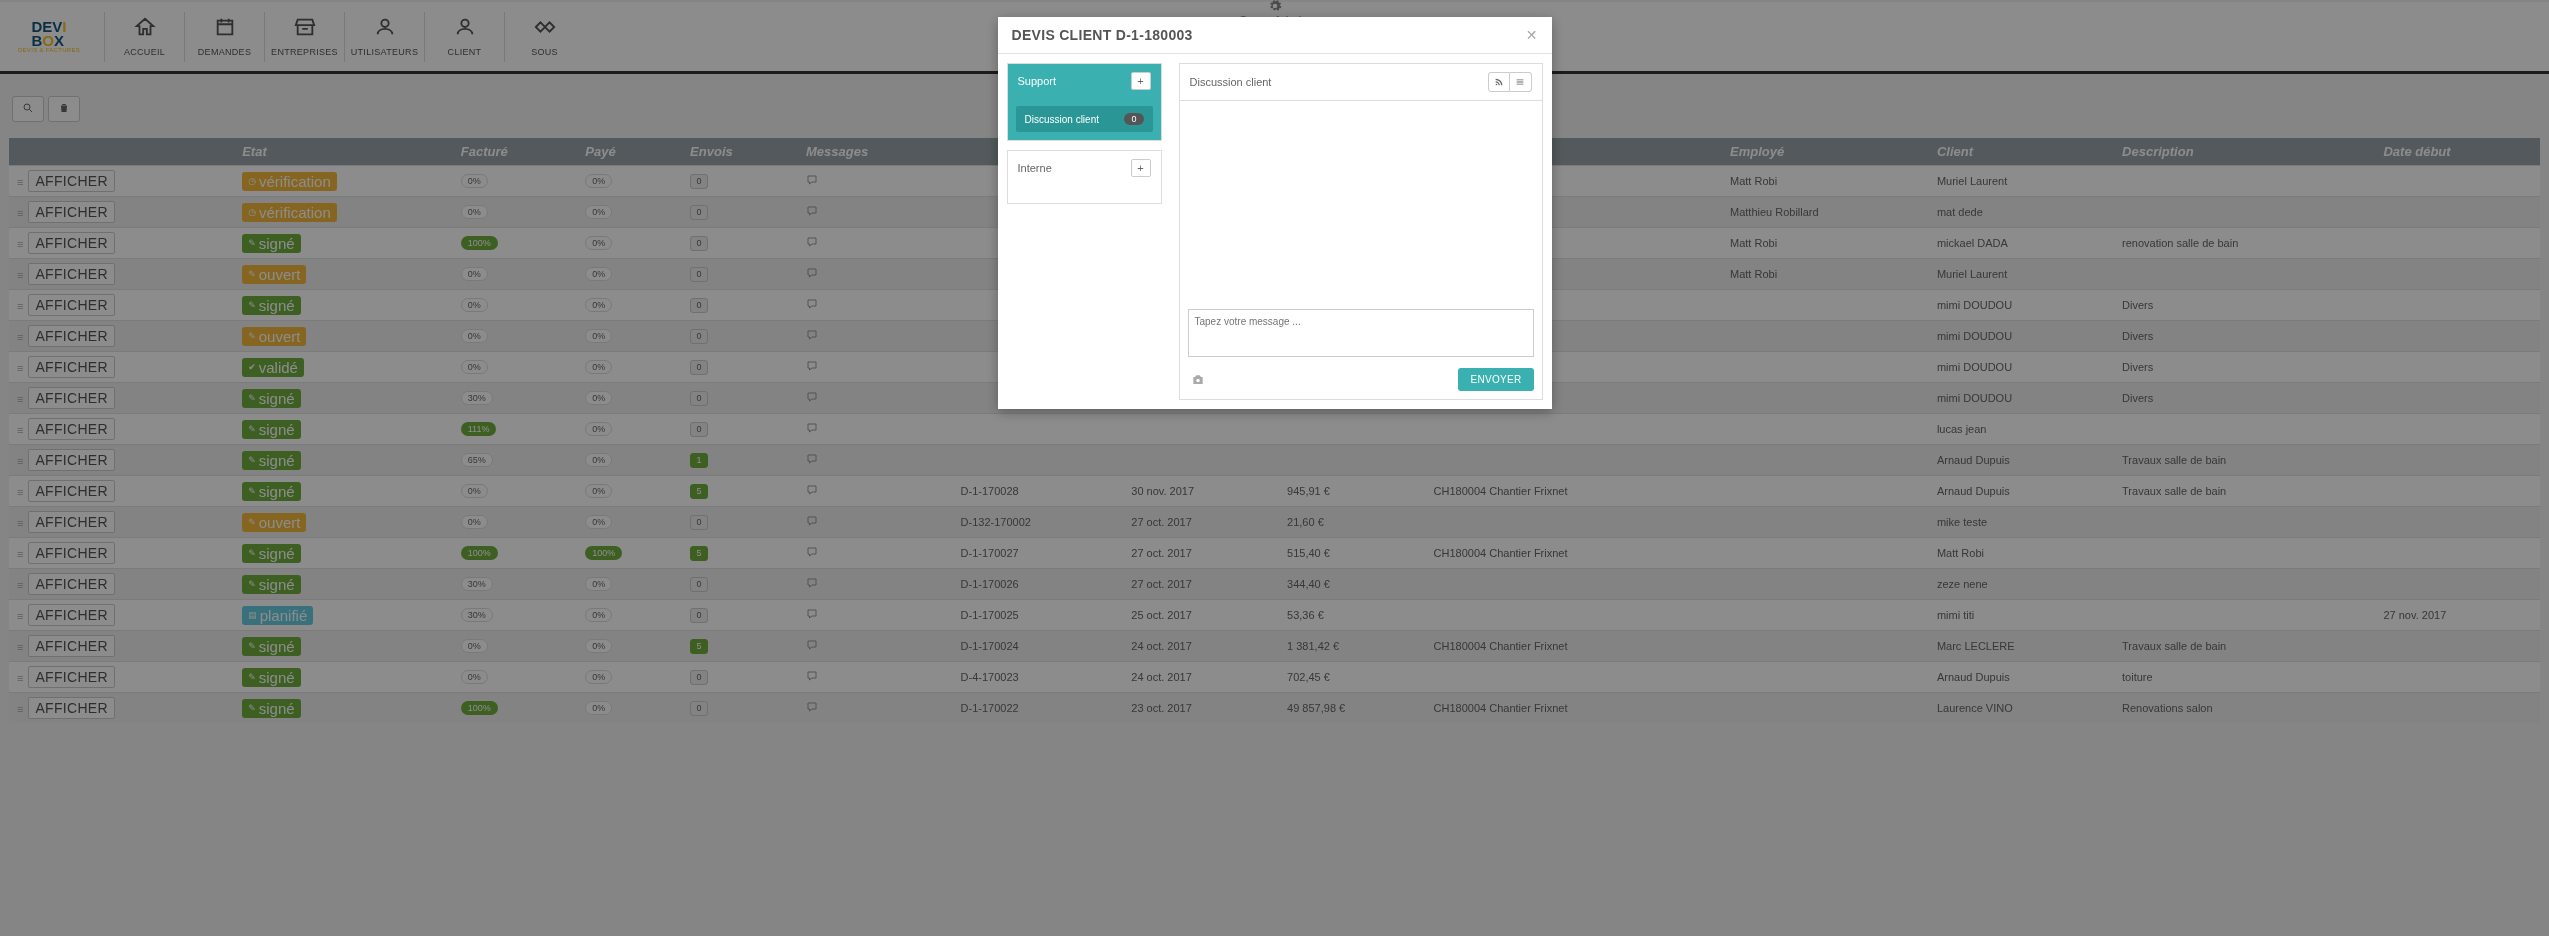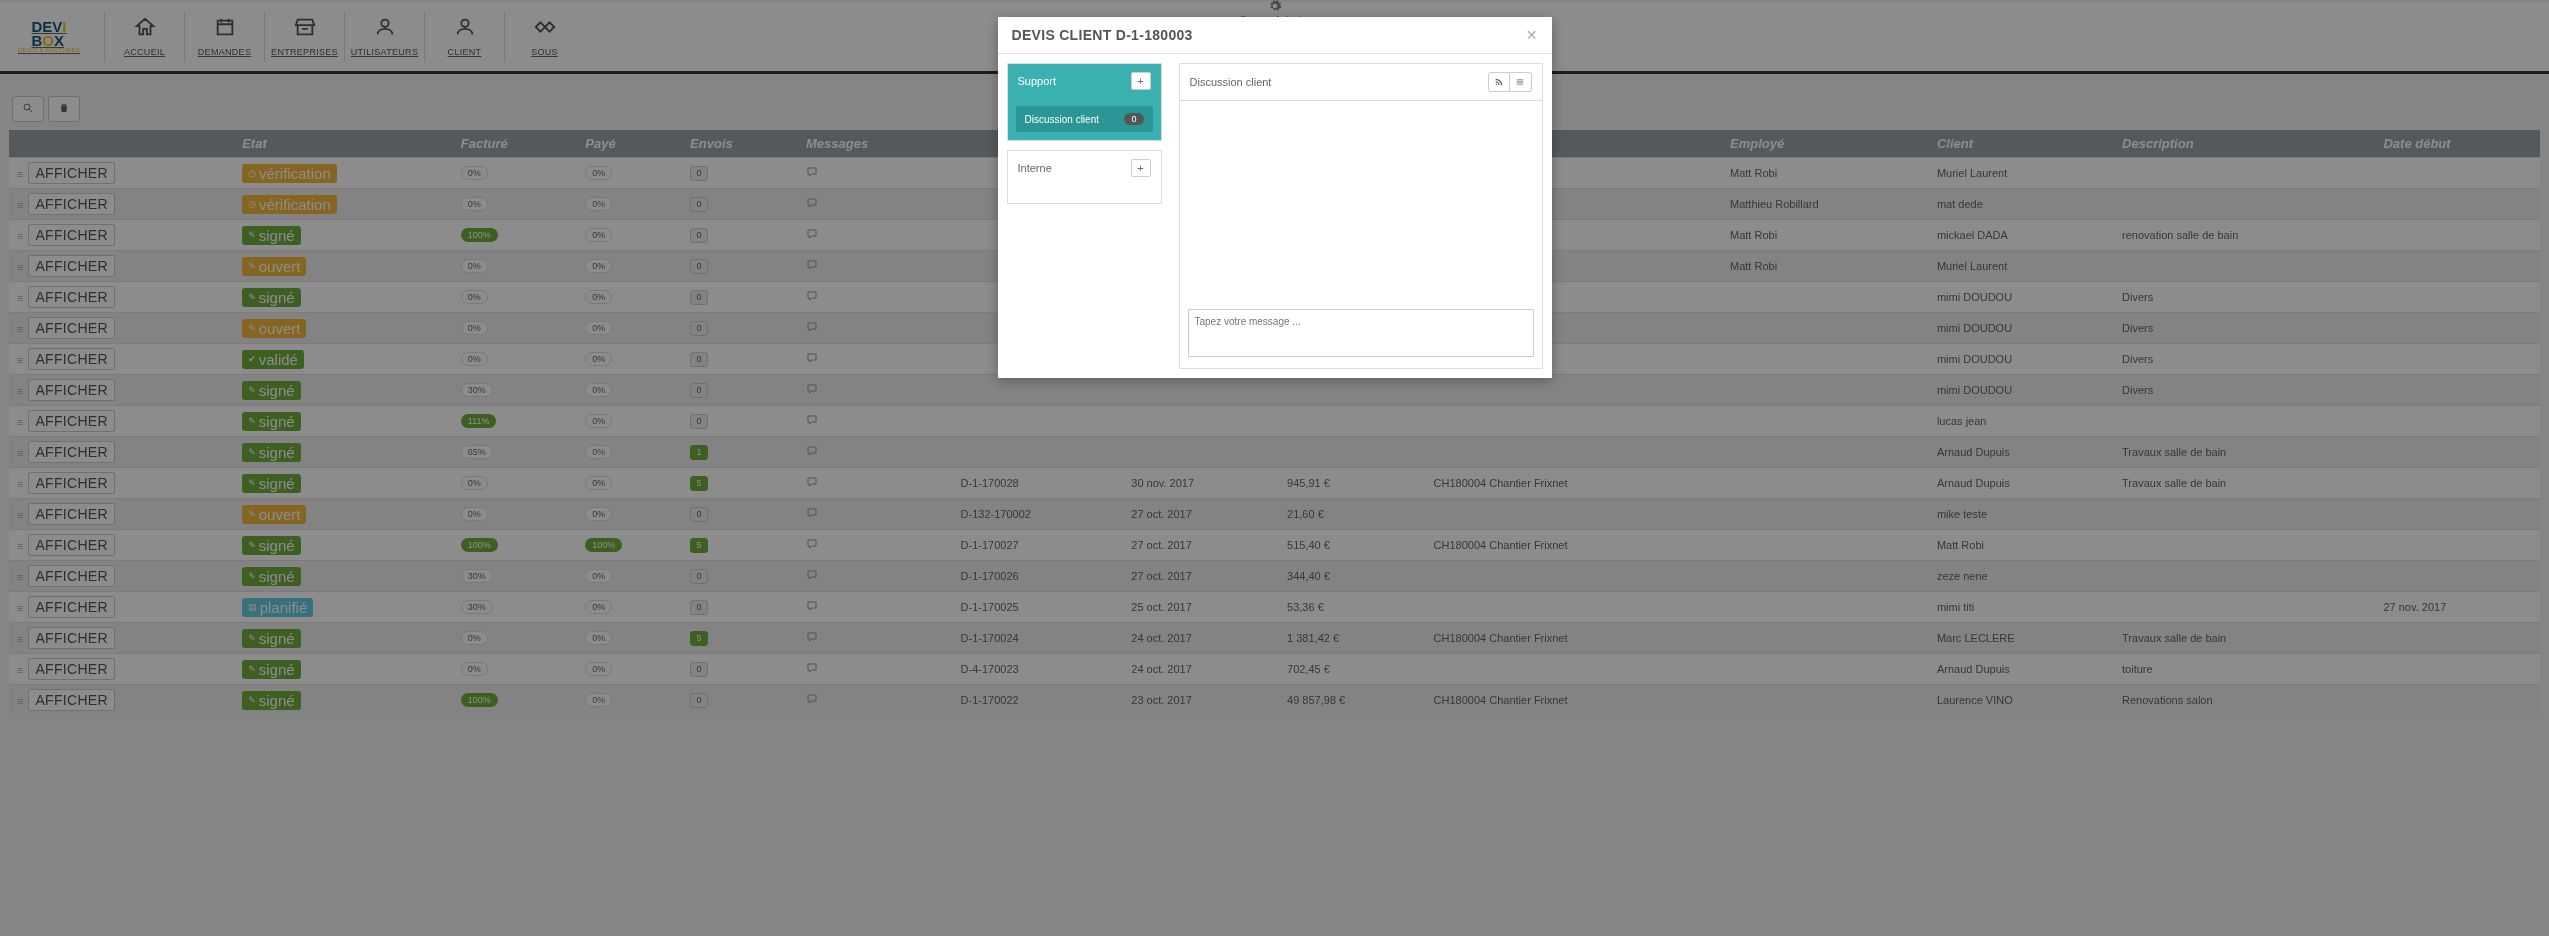--- a/index.html
+++ b/index.html
@@ -3,35 +3,35 @@
 <meta charset="utf-8">
 <style>
 * { box-sizing: border-box; margin: 0; padding: 0; }
 body { font-family: -apple-system, BlinkMacSystemFont, "Segoe UI", Arial, sans-serif; font-size: 12px; color: #666; background: #f2f2f2; }
 
 .topbar { position: fixed; top: 0; left: 0; right: 0; height: 28px; background: transparent; display: flex; justify-content: flex-end; align-items: center; padding: 0 12px; z-index: 50; flex-direction: column; }
 .topbar .ticon { margin: 0 8px; color: #888; cursor: pointer; font-size: 14px; }
 .topbar .ulabel { color: #888; margin-left: 10px; display: inline-flex; align-items: center; }
 .topbar .ulabel::after { content: ""; display:inline-block; margin-left:4px; border-left:4px solid transparent; border-right:4px solid transparent; border-top:5px solid #888; }
 
-.header { margin-top: 2px; height: 72px; border-bottom: 3px solid #333; background: #fff; padding: 0 14px; display: flex; align-items: center; text-decoration: underline; }
+.header { margin-top: 2px; height: 72px; border-bottom: 3px solid #333; background: #fff; padding: 0 14px; display: flex; align-items: center; }
 .logo { width: 70px; height: 52px; background: none; position: relative; display:flex; flex-direction:column; align-items:center; justify-content:center;}
 .logo .lt { font-weight:800; color:#16577d; font-size:15px; line-height:0.9;}
 .logo .lt span{color:#f7c11f;}
 .logo .sub{font-size:6px;color:#f7c11f;letter-spacing:0.3px;}
 .nav { display: flex; margin-left: 20px; }
 .nav-item { border-left: 1px solid #ddd; width: 80px; text-align: center; padding: 4px 0; color: #555; }
 .nav-item:first-child { border-left: 1px solid #ddd; }
 .nav-item .ni-icon { font-size: 22px; display:block; margin-bottom:2px;}
 .nav-item .ni-label { font-size: 9px; text-transform: uppercase; letter-spacing: 0.3px;}
 
 .toolbar { padding: 22px 12px 8px; display:flex; gap:4px;}
 .tbtn { background: #fff; border: 1px solid #ccc; border-radius: 3px; padding: 5px 9px; color:#666; font-size:12px;}
 
-.table { width: calc(100% - 18px); margin: 0 9px; border-collapse: collapse; font-size: 11px; }
+.table { width: calc(100% - 18px); margin: 8px 9px; border-collapse: collapse; font-size: 11px; }
 .table th { background: #98a3a8; color: #fff; font-weight: 600; text-align: left; padding: 6px 8px; font-style: italic; font-size:13px;}
 .table td { padding: 4px 8px; border-top: 1px solid #e1e1e1; vertical-align: middle; height: 22px;}
 .table tbody tr:nth-child(even) { background: #efefef; }
 .table tbody tr:nth-child(odd) { background: #fff; }
 .dragh { color:#aaa; cursor:grab; margin-right:2px;}
 .btn-afficher { background: #fff; border: 1px solid #ccc; border-radius: 2px; padding: 2px 6px; font-size: 14px; color:#555; letter-spacing:0.3px;}
 .badge { display:inline-flex; align-items:center; border-radius: 3px; padding: 1px 6px; font-size: 15px; color:#fff; gap:3px;}
 .badge::before{font-size:9px;}
 .b-verif { background: #f2b83a; } .b-verif::before{content:"◷";}
 .b-signe { background: #6fae3d; } .b-signe::before{content:"✎";}
@@ -524,15 +524,24 @@
               <svg class="icon" viewBox="0 0 24 24">
                 <path d="M4 6h16v2H4zm0 5h16v2H4zm0 5h16v2H4z"></path>
               </svg>
             </span>
         </span>
       </div>
       <div class="rbody"></div>
       <div class="rfoot">
         <textarea class="msgbox" placeholder="Tapez votre message ..." style=""></textarea>
       </div>
+      <div class="rfoot2">
+        <span class="cam">
+            <svg class="icon" viewBox="0 0 24 24">
+              <path d="M4 7h3l2-3h6l2 3h3v12H4z"></path>
+              <circle cx="12" cy="13" r="3" fill="#fff"></circle>
+            </svg>
+          </span>
+        <button class="sendbtn">ENVOYER</button>
+      </div>
     </div>
   </div>
 </div>
 
 </body></html>

